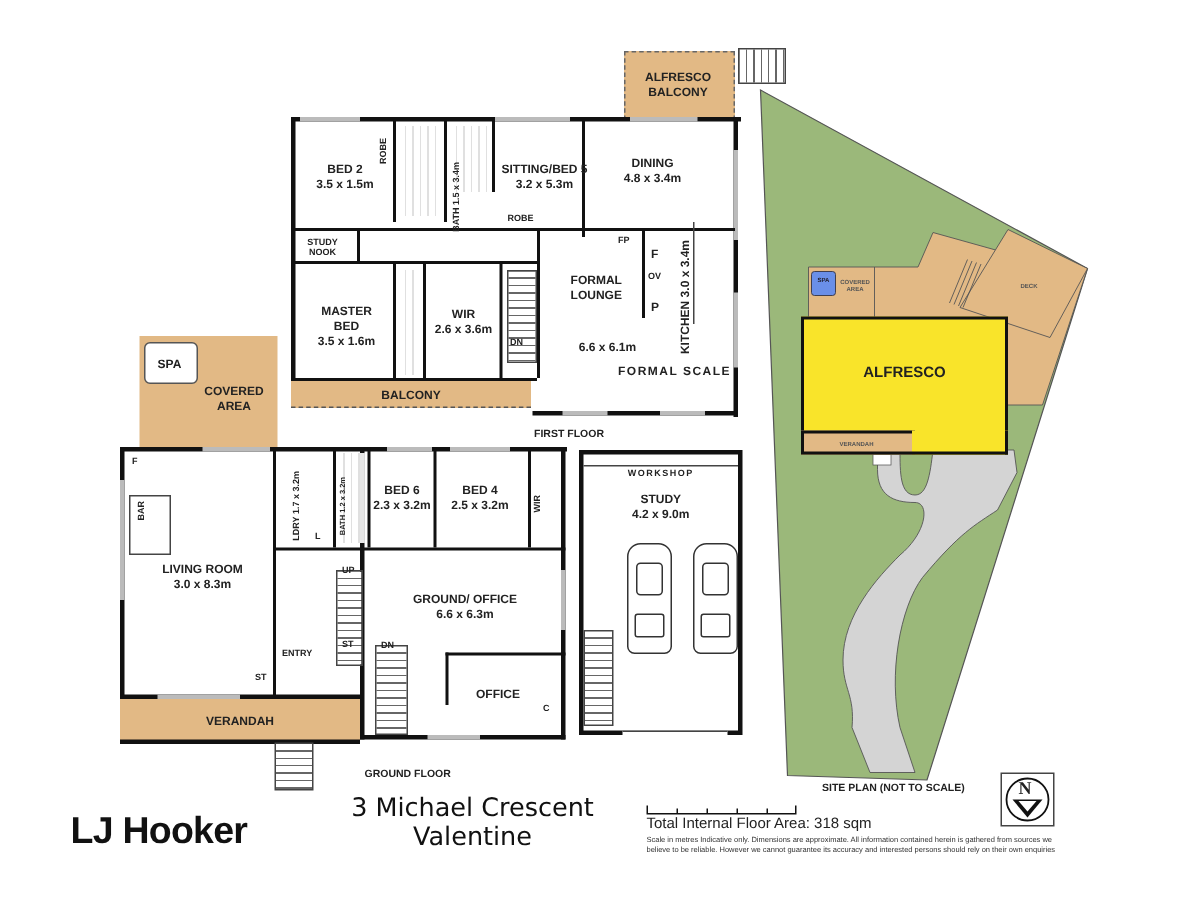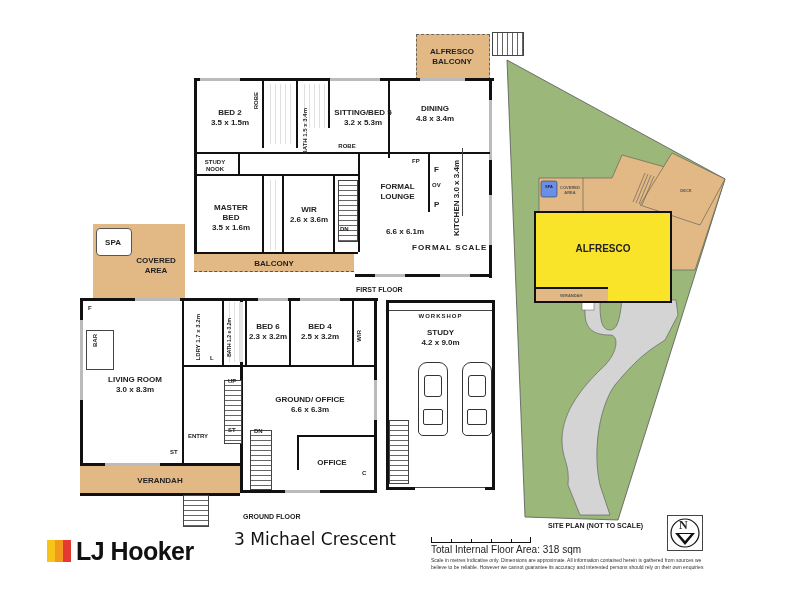--- a/index.html
+++ b/index.html
@@ -240,22 +240,23 @@
   <div class="abs" style="left:80px;top:2px;width:1px;height:3px;background:#111;"></div>
   <div class="abs" style="left:99px;top:0;width:1px;height:5px;background:#111;"></div>
 </div>
 
 <div class="abs" style="left:431px;top:544px;font-size:10px;">Total Internal Floor Area: 318 sqm</div>
 <div class="abs" style="left:431px;top:557px;font-size:5px;line-height:7px;color:#333;width:360px;">
   <span class="d" style="display:block;">Scale in metres Indicative only. Dimensions are approximate. All information contained herein is gathered from sources we</span>
   <span class="d" style="display:block;">believe to be reliable. However we cannot guarantee its accuracy and interested persons should rely on their own enquiries</span>
 </div>
 
-<div class="abs" style="left:47px;top:540px;height:22px;display:flex;align-items:center;">
+<div class="abs" style="left:47px;top:540px;height:22px;display:flex;align-items:center;flex-direction:column;">
   <span style="display:inline-block;width:8px;height:22px;background:#f7c518;"></span>
   <span style="display:inline-block;width:8px;height:22px;background:#f39a1e;"></span>
   <span style="display:inline-block;width:8px;height:22px;background:#e53a2f;margin-right:5px;"></span>
   <span style="font-size:25px;font-weight:bold;color:#111;letter-spacing:-0.5px;">LJ Hooker</span>
 </div>
 
 <div class="abs" style="left:220px;top:530px;width:190px;text-align:center;font-family:'DejaVu Sans',sans-serif;font-size:17px;line-height:19px;color:#111;">
   <span style="display:block;">3 Michael Crescent</span>
+  <span style="display:block;">Valentine</span>
 </div>
 
 </body></html>

